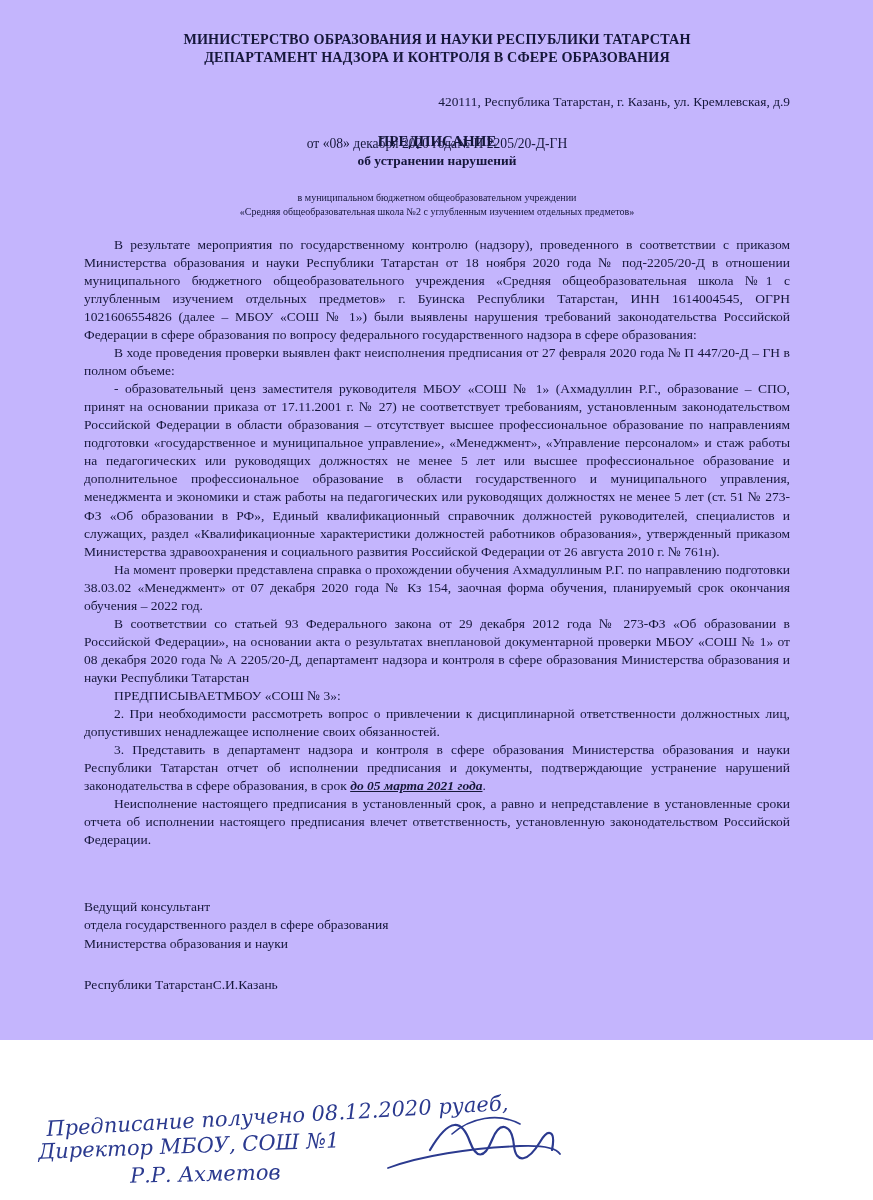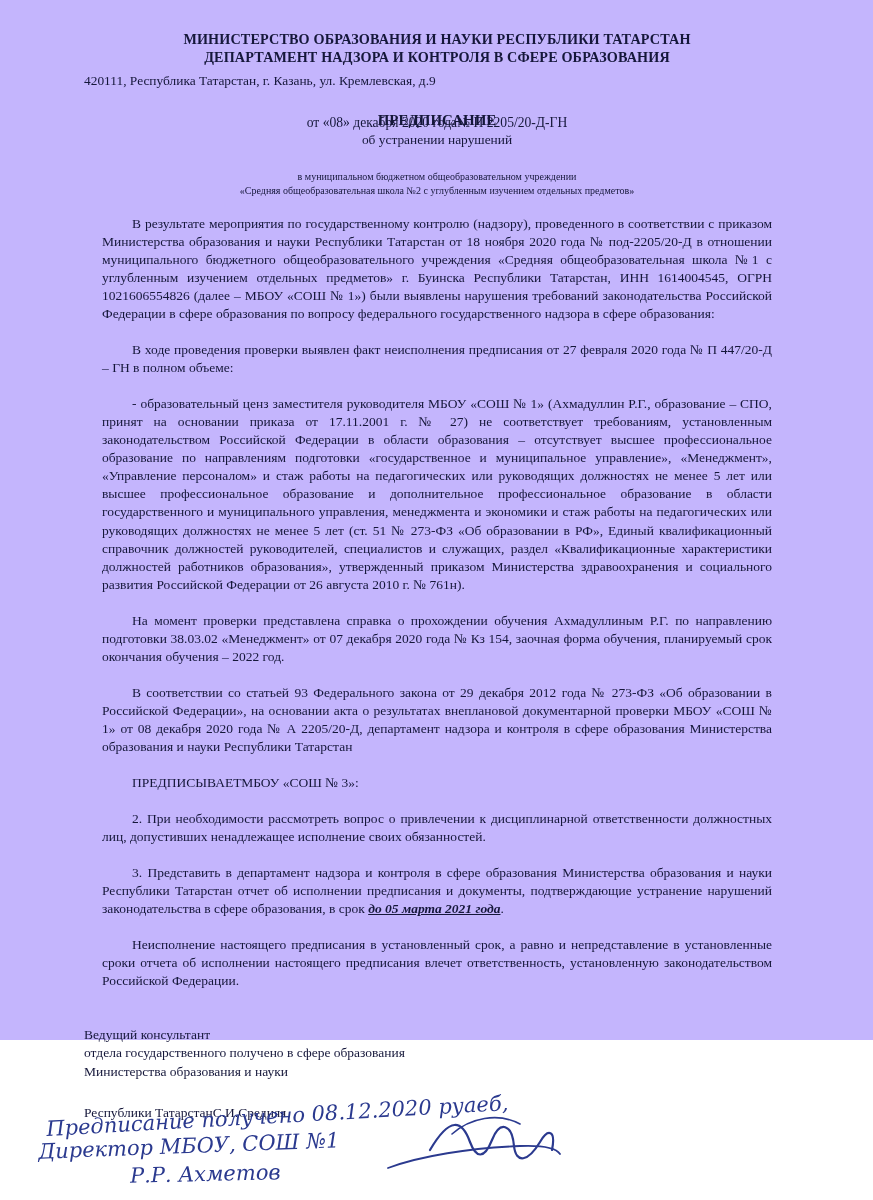--- a/index.html
+++ b/index.html
@@ -30,75 +30,75 @@
   }
 
   .org-title {
     text-align: center;
     font-weight: bold;
     font-size: 14.2px;
     line-height: 1.28;
     letter-spacing: 0.01em;
   }
   .address {
-    text-align: left;
+    text-align: right;
     font-size: 13.4px;
-    margin-top: 7px;
+    margin-top: 28px;
   }
 
   .meta-row {
     display: flex;
     justify-content: center;
     align-items: baseline;
     margin-top: 26px;
     font-size: 13.6px;
   }
 
   .doc-title {
     text-align: center;
     font-weight: bold;
     font-size: 15px;
     margin-top: -20px;
     line-height: 1.3;
   }
   .doc-subtitle {
     text-align: center;
-    font-weight: normal;
+    font-weight: bold;
     font-size: 13.4px;
     line-height: 1.3;
   }
 
   .subject {
     text-align: center;
     font-size: 10px;
     line-height: 1.35;
     margin-top: 22px;
   }
 
   .body-text {
     margin-top: 18px;
     font-size: 13.5px;
     line-height: 1.335;
     text-align: justify;
   }
   .body-text p {
-    margin: 18px;
+    margin: 0;
     text-indent: 30px;
   }
   .body-text p.dash {
     text-indent: 30px;
   }
   .u-bold-italic {
     font-weight: bold;
     font-style: italic;
     text-decoration: underline;
   }
 
   .signature {
-    margin-top: 36px;
+    margin-top: 49px;
     font-size: 13.5px;
     line-height: 1.38;
   }
   .sign-row {
     display: flex;
     justify-content: flex-start;
     align-items: flex-end;
     margin-top: 22px;
   }
   .sign-name {
@@ -159,25 +159,25 @@
       <p>На момент проверки представлена справка о прохождении обучения Ахмадуллиным Р.Г. по направлению подготовки 38.03.02 «Менеджмент» от 07 декабря 2020 года № Кз 154, заочная форма обучения, планируемый срок окончания обучения – 2022 год.</p>
       <p>В соответствии со статьей 93 Федерального закона от 29 декабря 2012 года № 273-ФЗ «Об образовании в Российской Федерации», на основании акта о результатах внеплановой документарной проверки МБОУ «СОШ № 1» от 08 декабря 2020 года № А 2205/20-Д, департамент надзора и контроля в сфере образования Министерства образования и науки Республики Татарстан</p>
       <p>ПРЕДПИСЫВАЕТМБОУ «СОШ № 3»:</p>
       <p>2. При необходимости рассмотреть вопрос о привлечении к дисциплинарной ответственности должностных лиц, допустивших ненадлежащее исполнение своих обязанностей.</p>
       <p><span>3. Представить в департамент надзора и контроля в сфере образования Министерства образования и науки Республики Татарстан отчет об исполнении предписания и документы, подтверждающие устранение нарушений законодательства в сфере образования, в срок </span><span class="u-bold-italic">до 05 марта 2021 года</span><span>.</span></p>
       <p>Неисполнение настоящего предписания в установленный срок, а равно и непредставление в установленные сроки отчета об исполнении настоящего предписания влечет ответственность, установленную законодательством Российской Федерации.</p>
     </div>
 
     <div class="signature">
       <div>Ведущий консультант</div>
-      <div>отдела государственного получено в сфере образования</div>
+      <div>отдела государственного раздел в сфере образования</div>
       <div>Министерства образования и науки</div>
       <div class="sign-row">
         <div>Республики Татарстан</div>
-        <div class="sign-name">С.И.Средняя</div>
+        <div class="sign-name">С.И.Казань</div>
       </div>
     </div>
 
   </div>
 
   <div class="handwriting">
     <div class="hw-text hw1">Предписание получено 08.12.2020 руаеб,</div>
     <div class="hw-text hw2">Директор МБОУ, СОШ №1</div>
     <div class="hw-text hw3">Р.Р. Ахметов</div>
 

